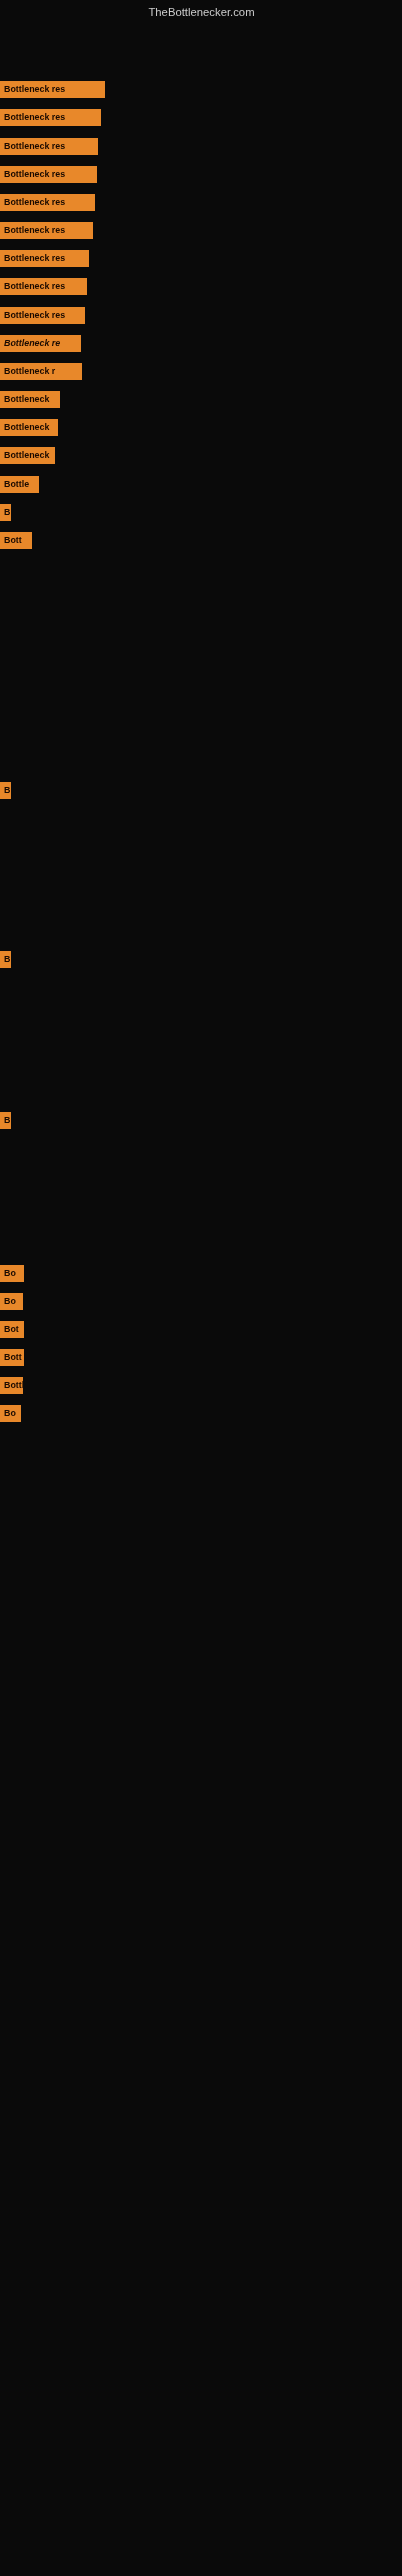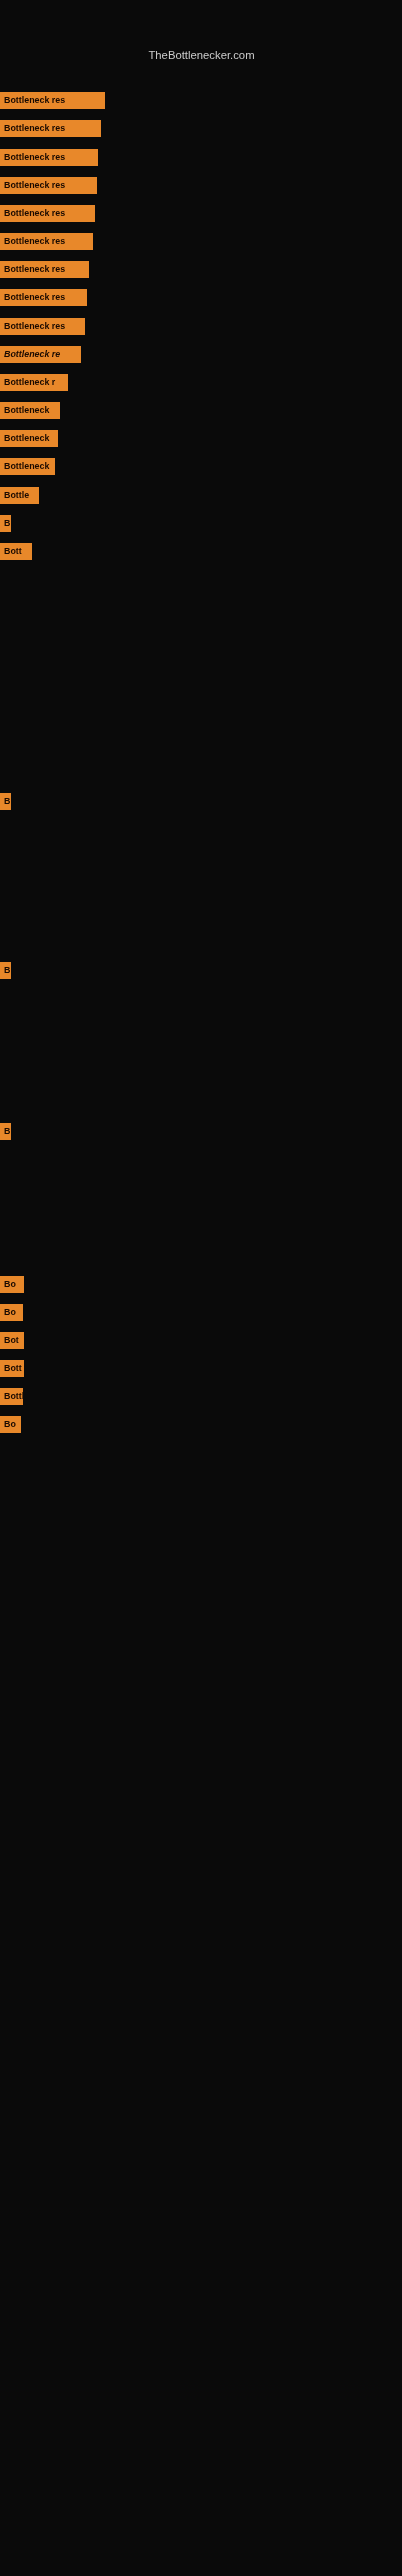--- a/index.html
+++ b/index.html
@@ -13,27 +13,27 @@
       width: 403px;
       min-height: 2576px;
       position: relative;
     }
     .site-title {
       text-align: center;
       color: #cccccc;
       font-size: 11.3px;
       padding: 6.4px 0;
       font-weight: normal;
-      margin-top: 43px;
     }
     .bar-container {
       position: absolute;
       left: 0;
       display: flex;
       align-items: center;
+      margin-top: 32px;
     }
     .bar-label {
       background-color: #e8882a;
       color: #1a0a00;
       font-size: 8.9px;
       font-weight: bold;
       padding: 2.4px 4px;
       white-space: nowrap;
       overflow: hidden;
       display: inline-block;
@@ -71,21 +71,21 @@
     <div class="bar-container" style="top: 221px; left: 0px;">
       <span class="bar-label" style="width: 87px;">Bottleneck res</span>
     </div>
     <div class="bar-container" style="top: 250px; left: 0px;">
       <span class="bar-label" style="width: 85px;">Bottleneck res</span>
     </div>
     <div class="bar-container" style="top: 278px; left: 0px;">
       <span class="bar-label" style="width: 81px; font-style: italic;">Bottleneck re</span>
     </div>
     <div class="bar-container" style="top: 306px; left: 0px;">
-      <span class="bar-label" style="width: 68px;">Bottleneck r</span>
+      <span class="bar-label" style="width: 82px;">Bottleneck r</span>
     </div>
     <div class="bar-container" style="top: 334px; left: 0px;">
       <span class="bar-label" style="width: 60px;">Bottleneck</span>
     </div>
     <div class="bar-container" style="top: 362px; left: 0px;">
       <span class="bar-label" style="width: 58px;">Bottleneck</span>
     </div>
     <div class="bar-container" style="top: 390px; left: 0px;">
       <span class="bar-label" style="width: 55px;">Bottleneck</span>
     </div>

